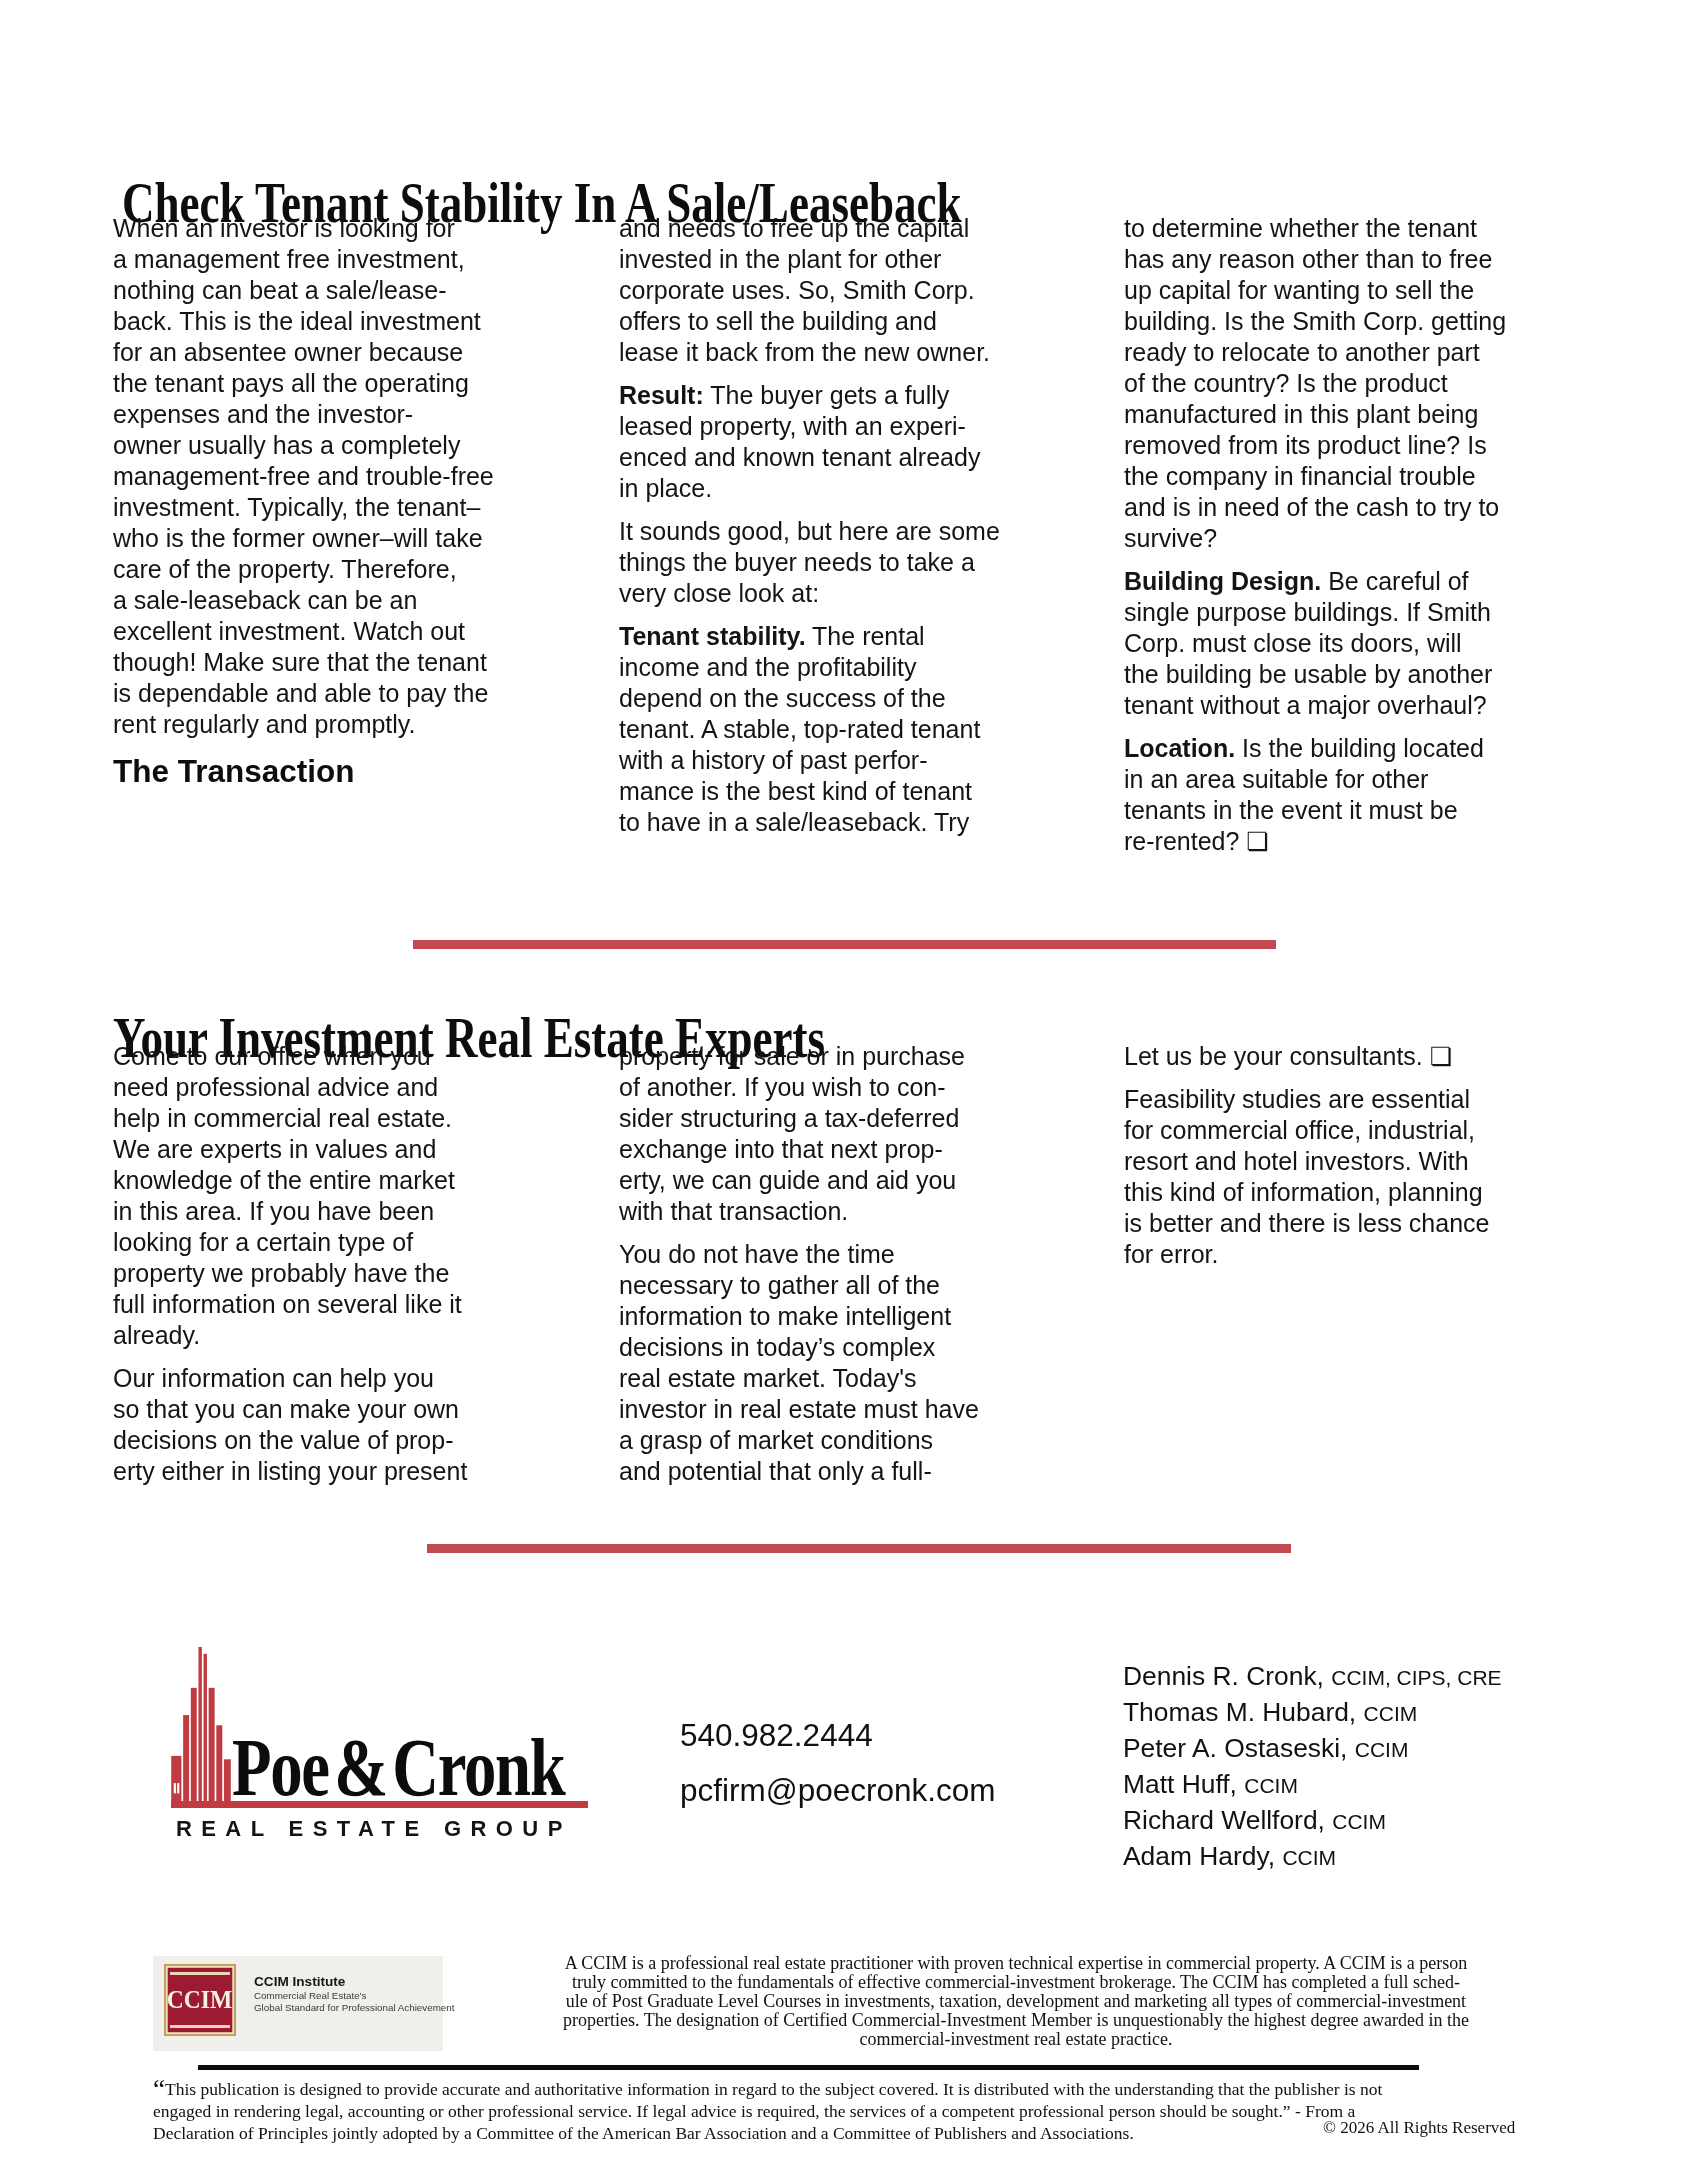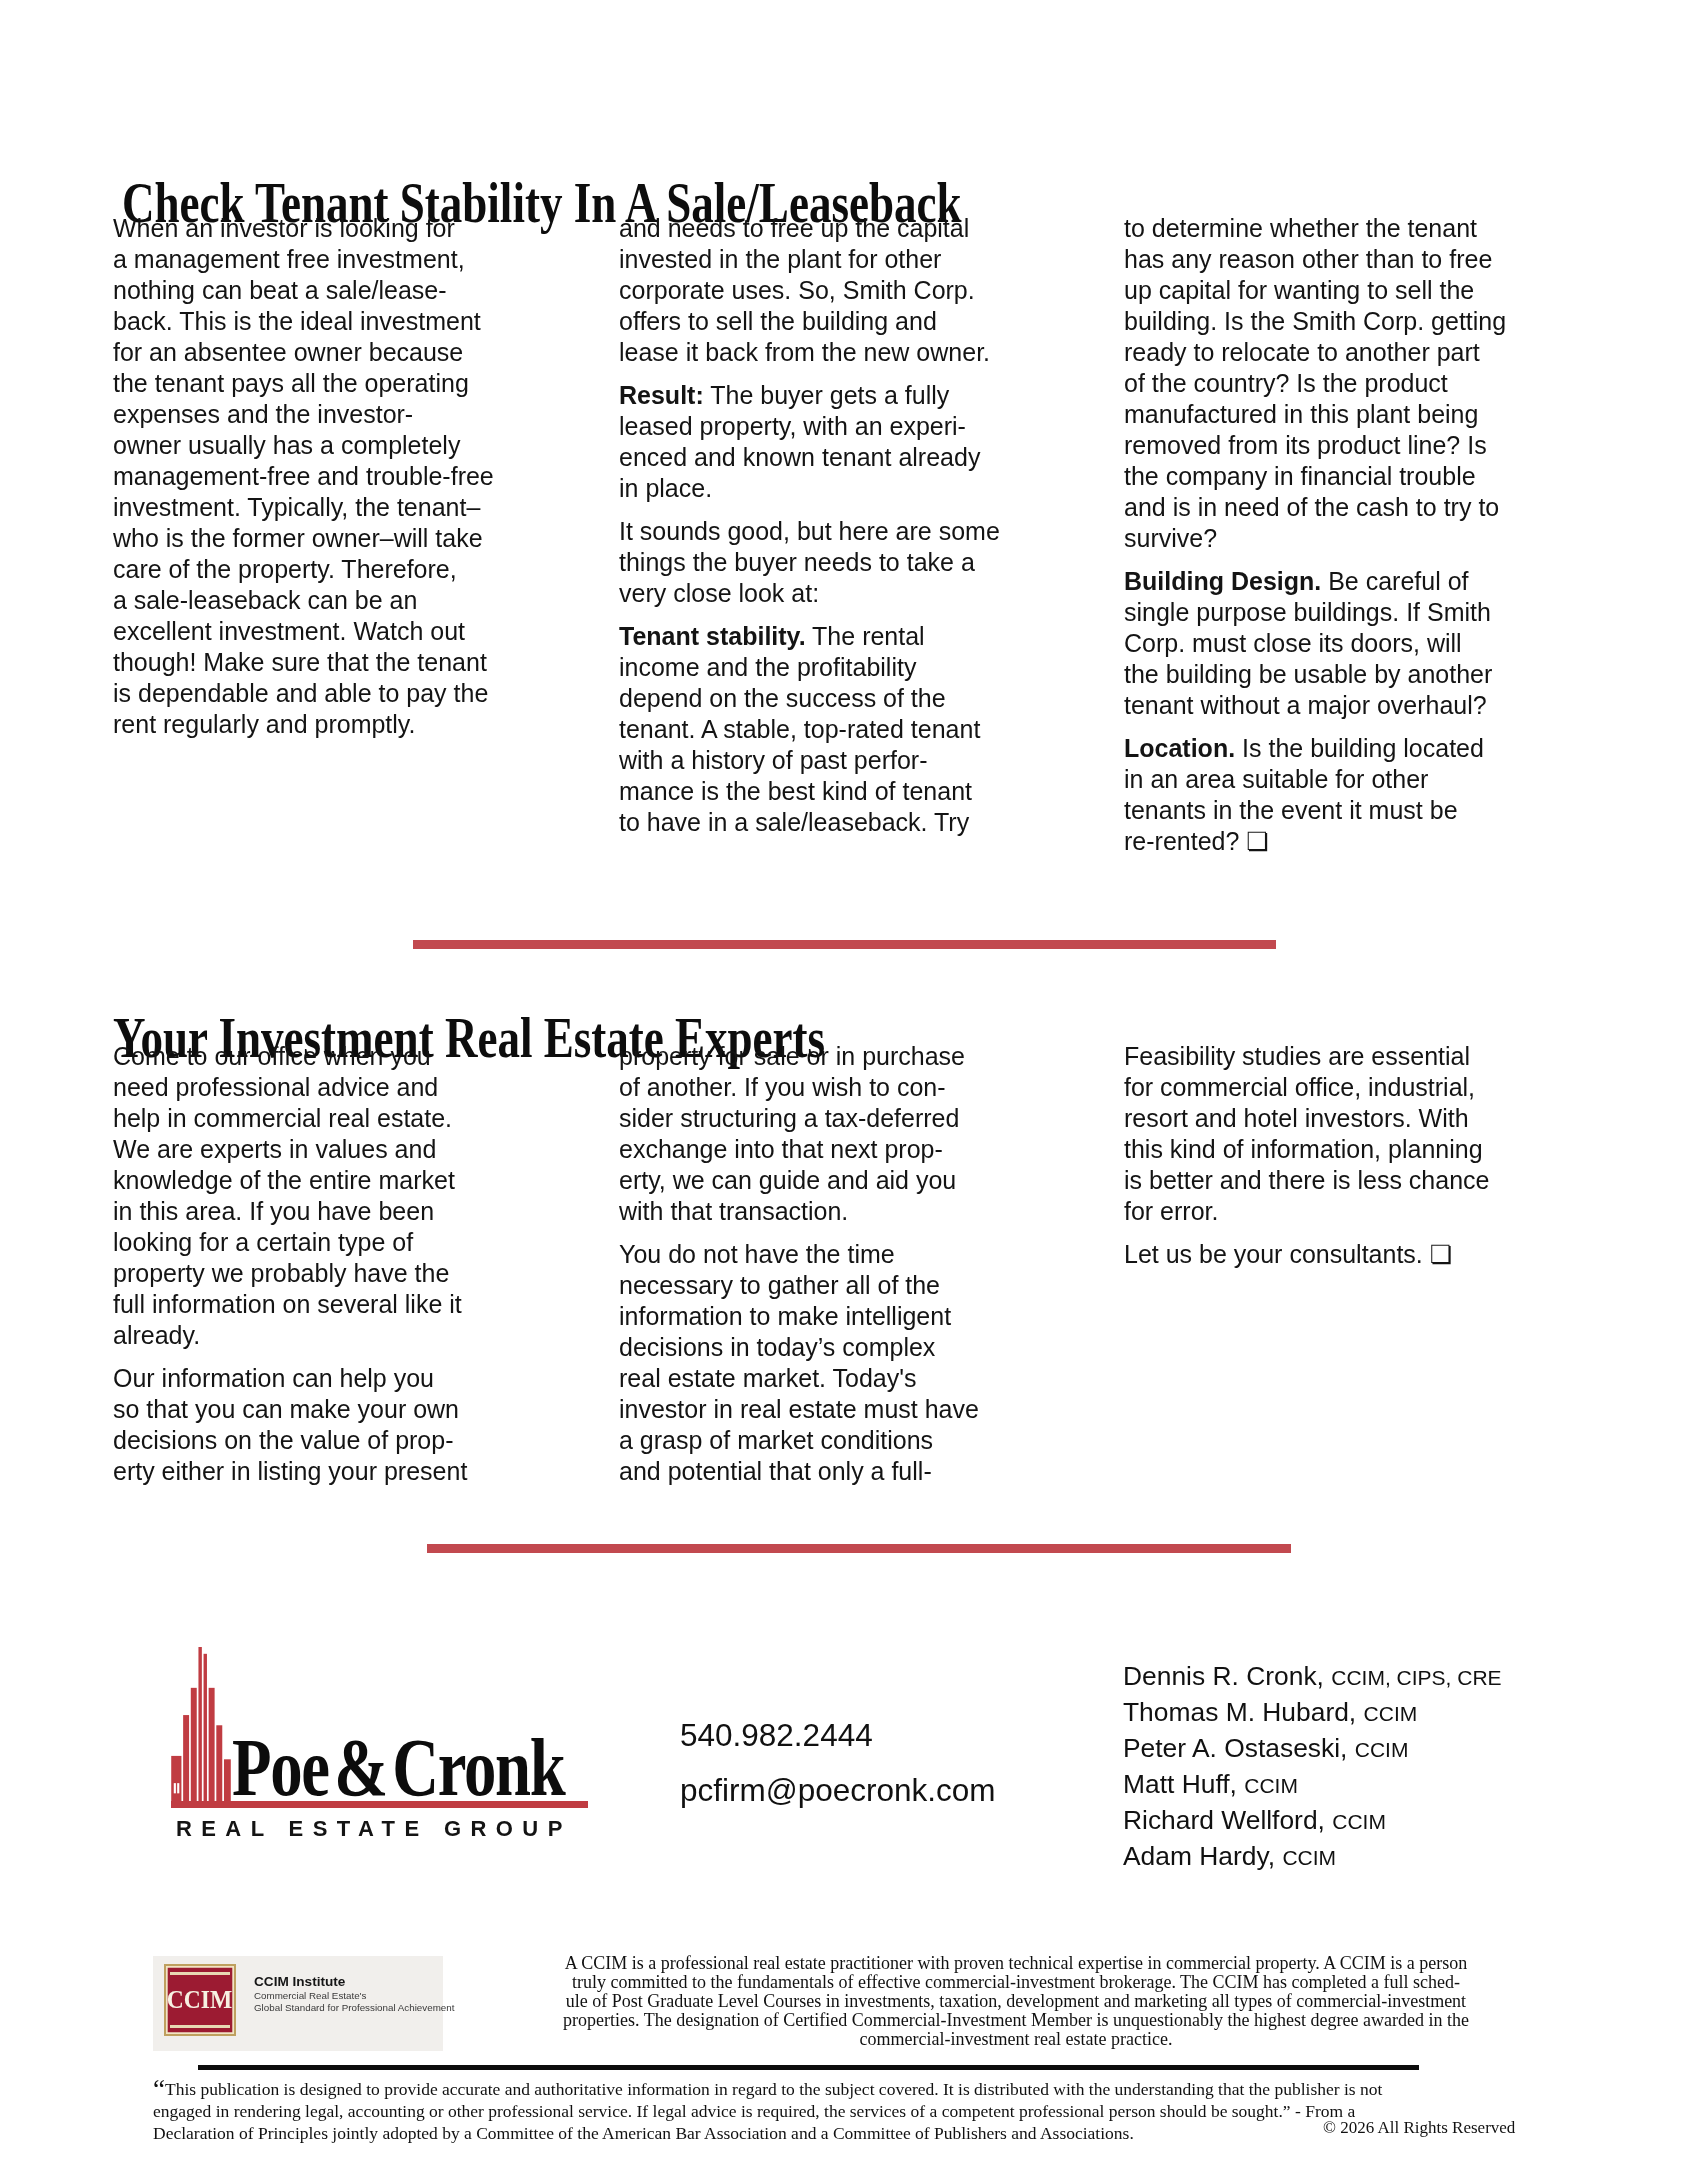--- a/index.html
+++ b/index.html
@@ -62,20 +62,21 @@
 owner usually has a completely
 management-free and trouble-free
 investment. Typically, the tenant–
 who is the former owner–will take
 care of the property. Therefore,
 a sale-leaseback can be an
 excellent investment. Watch out
 though! Make sure that the tenant
 is dependable and able to pay the
 rent regularly and promptly.</p>
+  <h2>The Transaction</h2>
 </div>
 
 <div class="abs col" style="left:619px;top:213px;">
   <p>and needs to free up the capital
 invested in the plant for other
 corporate uses. So, Smith Corp.
 offers to sell the building and
 lease it back from the new owner.</p>
   <p><span class="lead">Result:</span><span> The buyer gets a fully
 leased property, with an experi-
@@ -148,27 +149,27 @@
 necessary to gather all of the
 information to make intelligent
 decisions in today’s complex
 real estate market. Today's
 investor in real estate must have
 a grasp of market conditions
 and potential that only a full-</p>
 </div>
 
 <div class="abs col" style="left:1124px;top:1041px;">
+  <p>Let us be your consultants. ❏</p>
   <p>Feasibility studies are essential
 for commercial office, industrial,
 resort and hotel investors. With
 this kind of information, planning
 is better and there is less chance
 for error.</p>
-  <p>Let us be your consultants. ❏</p>
 </div>
 
 <div class="abs redbar" style="left:427px;top:1544px;width:864px;height:8.5px;"></div>
 
 <svg class="abs" style="left:171px;top:1647px;" width="60" height="154" viewBox="0 0 70 181">
   <g fill="#c03c42">
     <rect x="0" y="128" width="12" height="53"></rect>
     <rect x="14" y="80" width="7" height="101"></rect>
     <rect x="23" y="48" width="7" height="133"></rect>
     <rect x="32" y="0" width="4" height="181"></rect>

